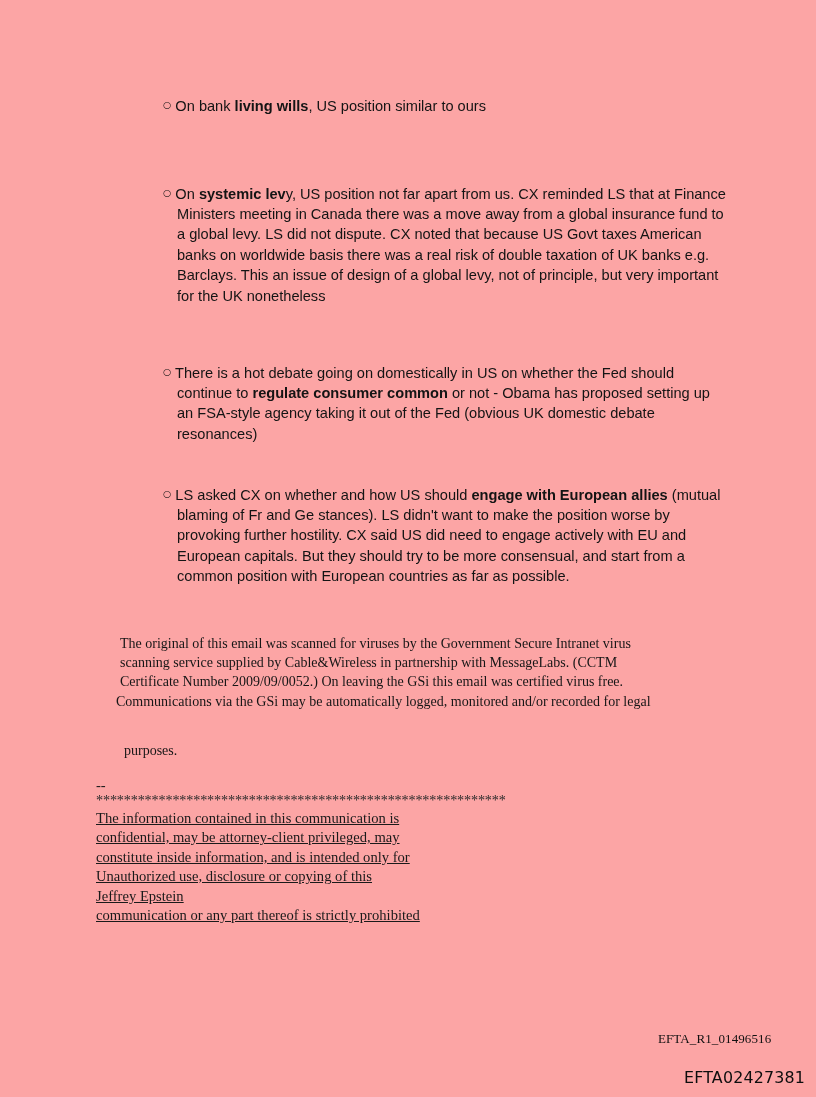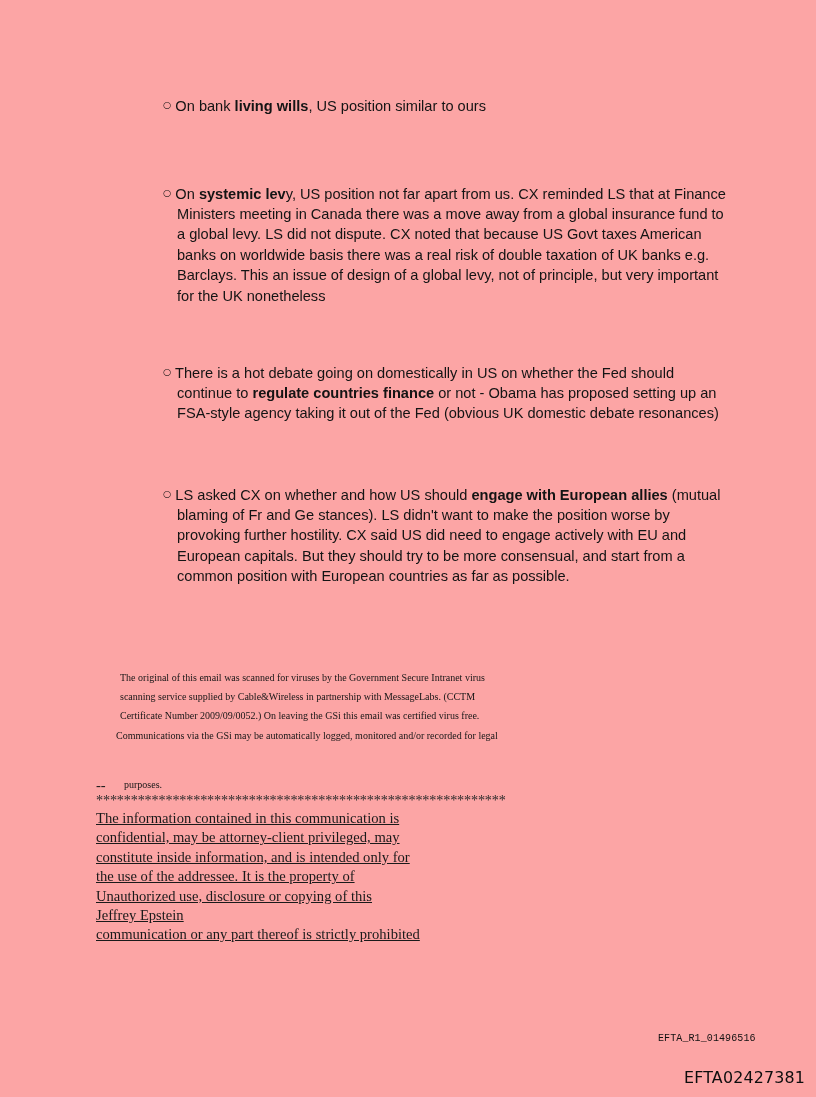--- a/index.html
+++ b/index.html
@@ -42,24 +42,24 @@
 
   #block-living-wills { left: 163px; top: 95px;  width: 560px; }
   #block-systemic-levy { left: 163px; top: 183px; width: 552px; }
   #block-consumer-finance { left: 163px; top: 362px; width: 552px; }
   #block-european-allies { left: 163px; top: 484px; width: 552px; }
 
   
   #virus-disclaimer {
     position: absolute;
     left: 96px;
-    top: 668px;
+    top: 634px;
     width: 640px;
     font-family: "Liberation Serif", serif;
-    font-size: 10px;
+    font-size: 14px;
     line-height: 19.2px;
     color: #161616;
   }
   #virus-disclaimer .ln { display: block; white-space: nowrap; }
   #virus-disclaimer .ind-a { padding-left: 24px; }
   #virus-disclaimer .ind-b { padding-left: 0px; margin-left: 20px; }
   #virus-disclaimer .ind-c { padding-left: 28px; margin-top: 30px; }
 
   
   #confidentiality-footer {
@@ -89,22 +89,22 @@
     overflow: hidden;
     white-space: nowrap;
     width: 480px;
   }
 
   
   #bates-upper {
     position: absolute;
     left: 658px;
     top: 1032px;
-    font-family: Liberation Mono, monospace;
-    font-size: 10px;
+    font-family: Liberation Serif, serif;
+    font-size: 13px;
     line-height: 14px;
     color: #111111;
     letter-spacing: 0.1px;
     white-space: nowrap;
   }
   #bates-lower {
     position: absolute;
     left: 684px;
     top: 1068px;
     font-family: "DejaVu Sans", sans-serif;
@@ -127,21 +127,21 @@
     <span><span>On bank </span><b>living wills</b><span>, US position similar to ours</span></span>
   </div>
 
   <div class="body-block" id="block-systemic-levy">
     <span class="marker">○</span>
     <span><span>On </span><b>systemic lev</b><span>y, US position not far apart from us.  CX reminded LS that at Finance Ministers meeting in Canada there was a move away from a global insurance fund to a global levy.  LS did not dispute.  CX noted that because US Govt taxes American banks on worldwide basis there was a real risk of double taxation of UK banks e.g. Barclays.  This an issue of design of a global levy, not of principle, but very important for the UK nonetheless</span></span>
   </div>
 
   <div class="body-block" id="block-consumer-finance">
     <span class="marker">○</span>
-    <span><span>There is a hot debate going on domestically in US on whether the Fed should continue to </span><b>regulate countries finance</b><span> or not - Obama has proposed setting up an FSA-style agency taking it out of the Fed (obvious UK domestic debate resonances)</span></span>
+    <span><span>There is a hot debate going on domestically in US on whether the Fed should continue to </span><b>regulate consumer common</b><span> or not - Obama has proposed setting up an FSA-style agency taking it out of the Fed (obvious UK domestic debate resonances)</span></span>
   </div>
 
   <div class="body-block" id="block-european-allies">
     <span class="marker">○</span>
     <span><span>LS asked CX on whether and how US should </span><b>engage with European allies</b><span> (mutual blaming of Fr and Ge stances).  LS didn't want to make the position worse by provoking further hostility.  CX said US did need to engage actively with EU and European capitals.  But they should try to be more consensual, and start from a common position with European countries as far as possible.</span></span>
   </div>
 
   <div id="virus-disclaimer">
     <span class="ln ind-a">The original of this email was scanned for viruses by the Government Secure Intranet virus</span>
     <span class="ln ind-a">scanning service supplied by Cable&amp;Wireless in partnership with MessageLabs. (CCTM</span>
@@ -149,21 +149,20 @@
     <span class="ln ind-b">Communications via the GSi may be automatically logged, monitored and/or recorded for legal</span>
     <span class="ln ind-c">purposes.</span>
   </div>
 
   <div id="confidentiality-footer">
     <span id="footer-dashes">--</span>
     <span id="footer-asterisks">***********************************************************</span>
     <span class="ln">The information contained in this communication is</span>
     <span class="ln">confidential, may be attorney-client privileged, may</span>
     <span class="ln">constitute inside information, and is intended only for</span>
-    <span class="ln">the use of the addressee. It is the property of</span>
     <span class="ln">Unauthorized use, disclosure or copying of this</span>
     <span class="ln">Jeffrey Epstein</span>
     <span class="ln">communication or any part thereof is strictly prohibited</span>
   </div>
 
   <div id="bates-upper">EFTA_R1_01496516</div>
   <div id="bates-lower">EFTA02427381</div>
 
 </div>
 

